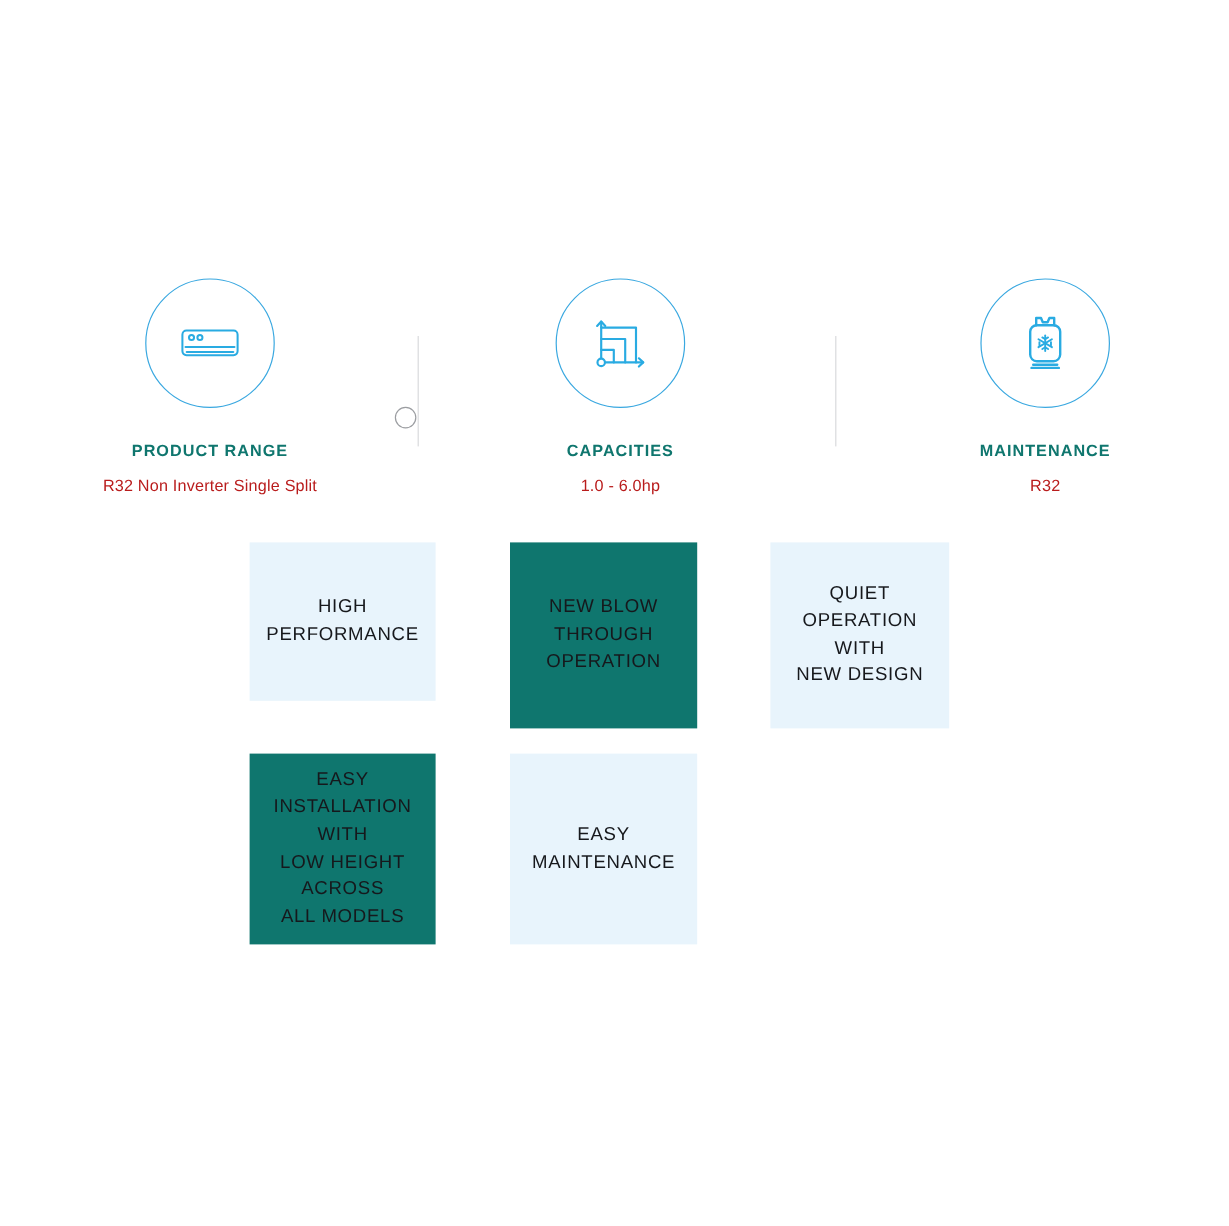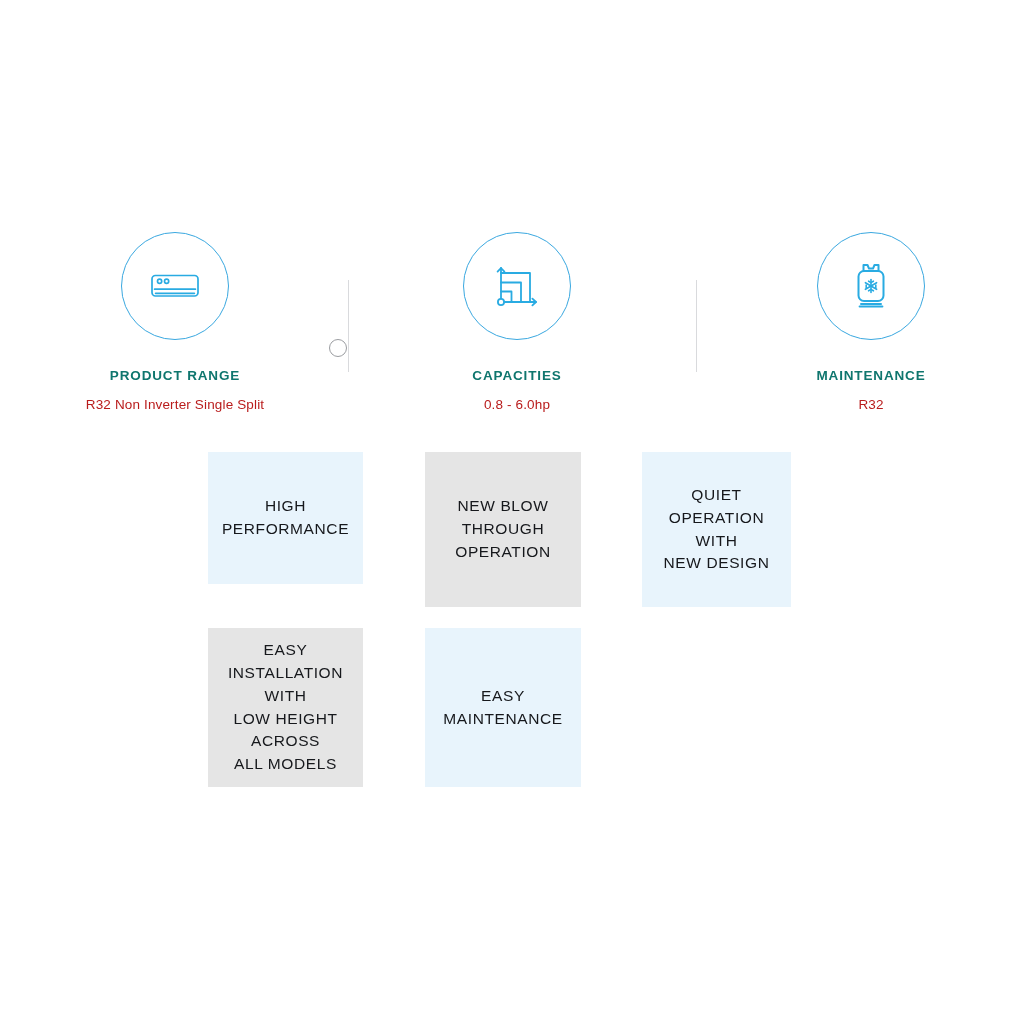--- a/index.html
+++ b/index.html
@@ -115,21 +115,21 @@
   
   .fbox.r0c0 { left: 208px; top: 452px; width: 155px; height: 132px; }
   .fbox.r0c1 { left: 425px; top: 452px; width: 156px; height: 155px; }
   .fbox.r0c2 { left: 642px; top: 452px; width: 149px; height: 155px; }
   
   .fbox.r1c0 { left: 208px; top: 628px; width: 155px; height: 159px; }
   .fbox.r1c1 { left: 425px; top: 628px; width: 156px; height: 159px; }
   .fbox.r1c2 { left: 642px; top: 628px; width: 157px; height: 159px; }
 
   .bg-blue { background: #e8f4fc; }
-  .bg-gray { background: #e5e5e5; }
+  .bg-gray { background: #0f766e; }
 </style>
 </head>
 <body>
 
 <div id="stage">
 
   <div class="feature-col c0">
     <div class="icon-circle">
       <span>
         <svg width="62" height="62" viewBox="0 0 62 62" aria-hidden="true">
@@ -164,21 +164,21 @@
             <path d="M15 18 H44 V47"></path>
 
             <path d="M15 27.5 H35 V47"></path>
 
             <path d="M15 36.5 H25.5 V47"></path>
           </g>
         </svg>
       </span>
     </div>
     <div class="feature-title">CAPACITIES</div>
-    <div class="feature-sub">0.8 - 6.0hp</div>
+    <div class="feature-sub">1.0 - 6.0hp</div>
   </div>
 
   <div class="feature-col c2">
     <div class="icon-circle">
       <span>
         <svg width="62" height="62" viewBox="0 0 62 62" aria-hidden="true">
           <g fill="none" stroke="#29abe2" stroke-width="2" stroke-linecap="round" stroke-linejoin="round">
 
             <path d="M23.5 16 V10 H27.5 L29 13.6 H33 L34.5 10 H38.5 V16"></path>
 

